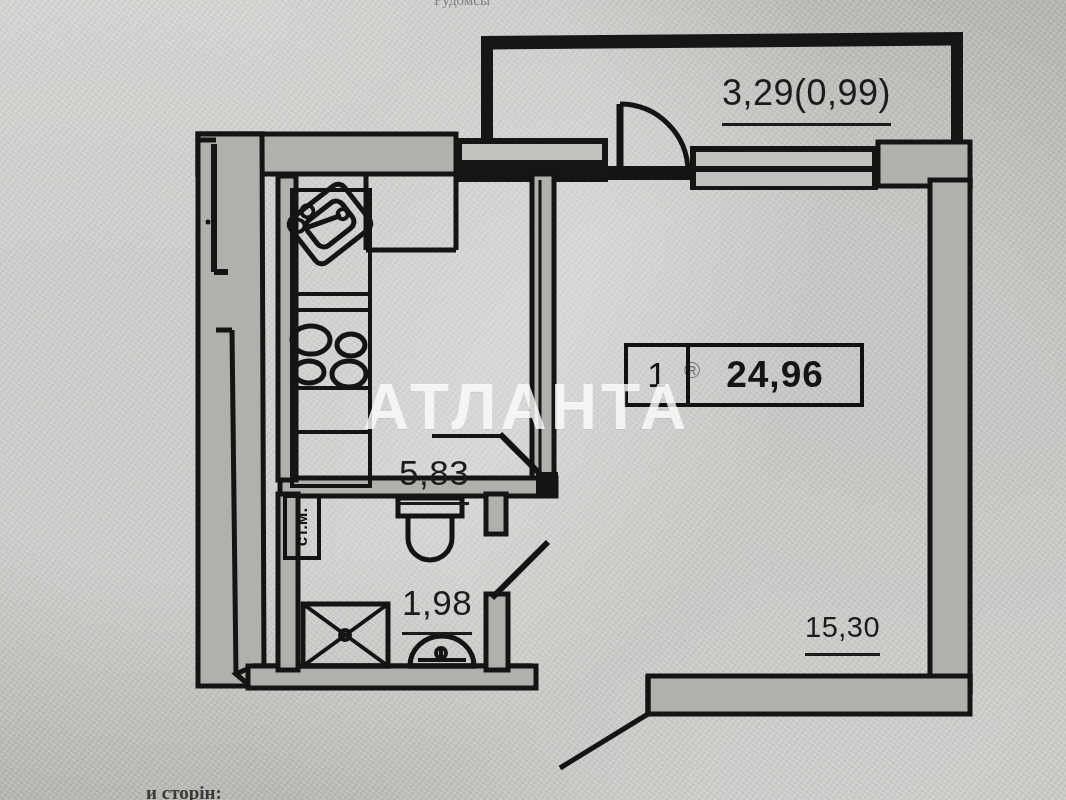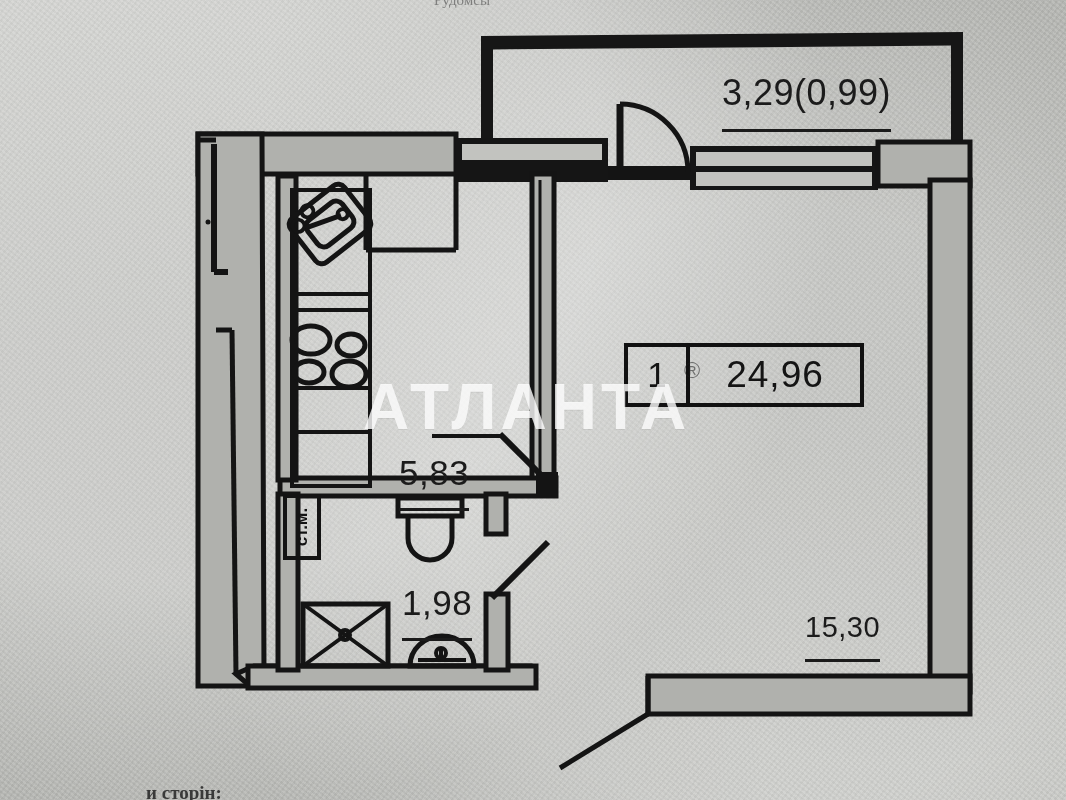--- a/index.html
+++ b/index.html
@@ -37,21 +37,21 @@
   
   .lbl {
     position: absolute;
     color: #1b1b1b;
     white-space: nowrap;
     letter-spacing: 0.5px;
   }
   .lbl .u {
     display: block;
     border-bottom: 3px solid #1b1b1b;
-    padding-bottom: 15px;
+    padding-bottom: 9px;
   }
   #label-loggia  { left: 722px; top: 72px;  font-size: 36px; }
   #label-kitchen { left: 399px; top: 430px; font-size: 35px; margin-top: 23px; }
   #label-bath    { left: 402px; top: 583px; font-size: 35px; }
   #label-room-w  { left: 805px; top: 611px; font-size: 29px; }
 
   #room-tag {
     position: absolute;
     left: 624px; top: 343px;
     width: 232px; height: 56px;
@@ -62,21 +62,21 @@
   }
   #room-tag .num {
     width: 58px;
     border-right: 4px solid #111;
     display: flex; align-items: center; justify-content: center;
     font-size: 35px; color: #141414;
   }
   #room-tag .area {
     flex: 1;
     display: flex; align-items: center; justify-content: center;
-    font-size: 37px; color: #141414; letter-spacing: 1px;
+    font-size: 37px; color: #141414; letter-spacing: 1px; font-weight: bold;
   }
 
   #wc-tag {
     position: absolute;
     left: 283px; top: 494px;
     width: 30px; height: 58px;
     border: 4px solid #131313;
     display: flex; align-items: center; justify-content: center;
   }
   #wc-tag span {

